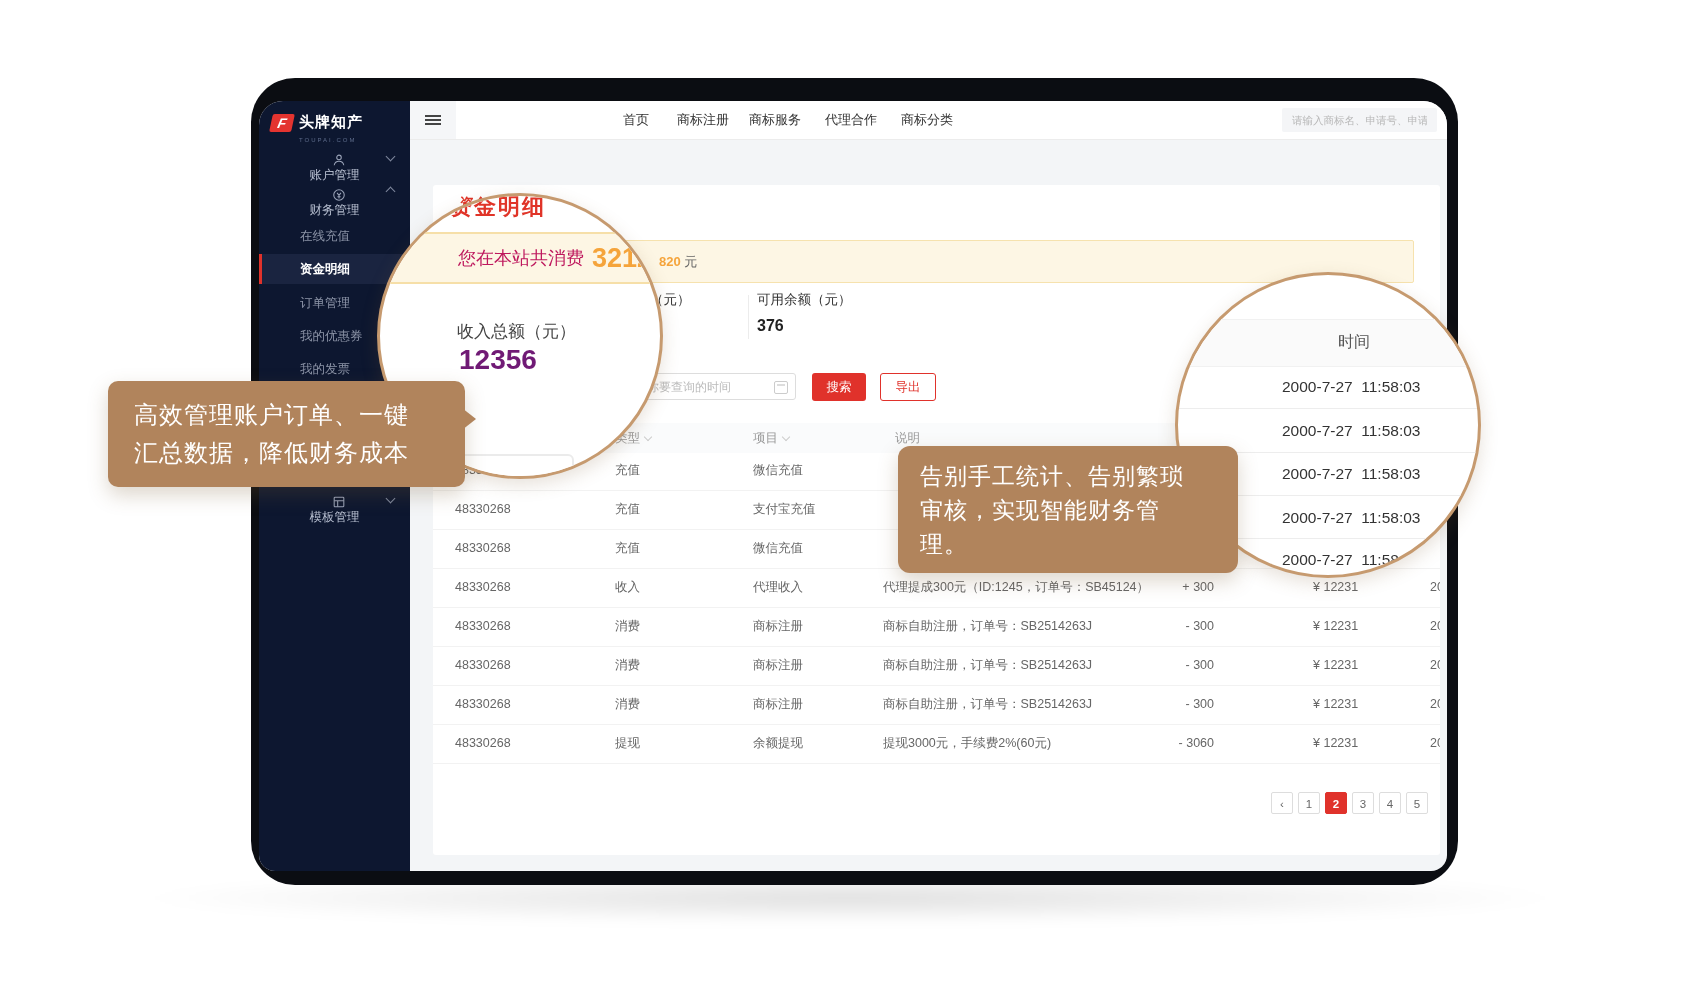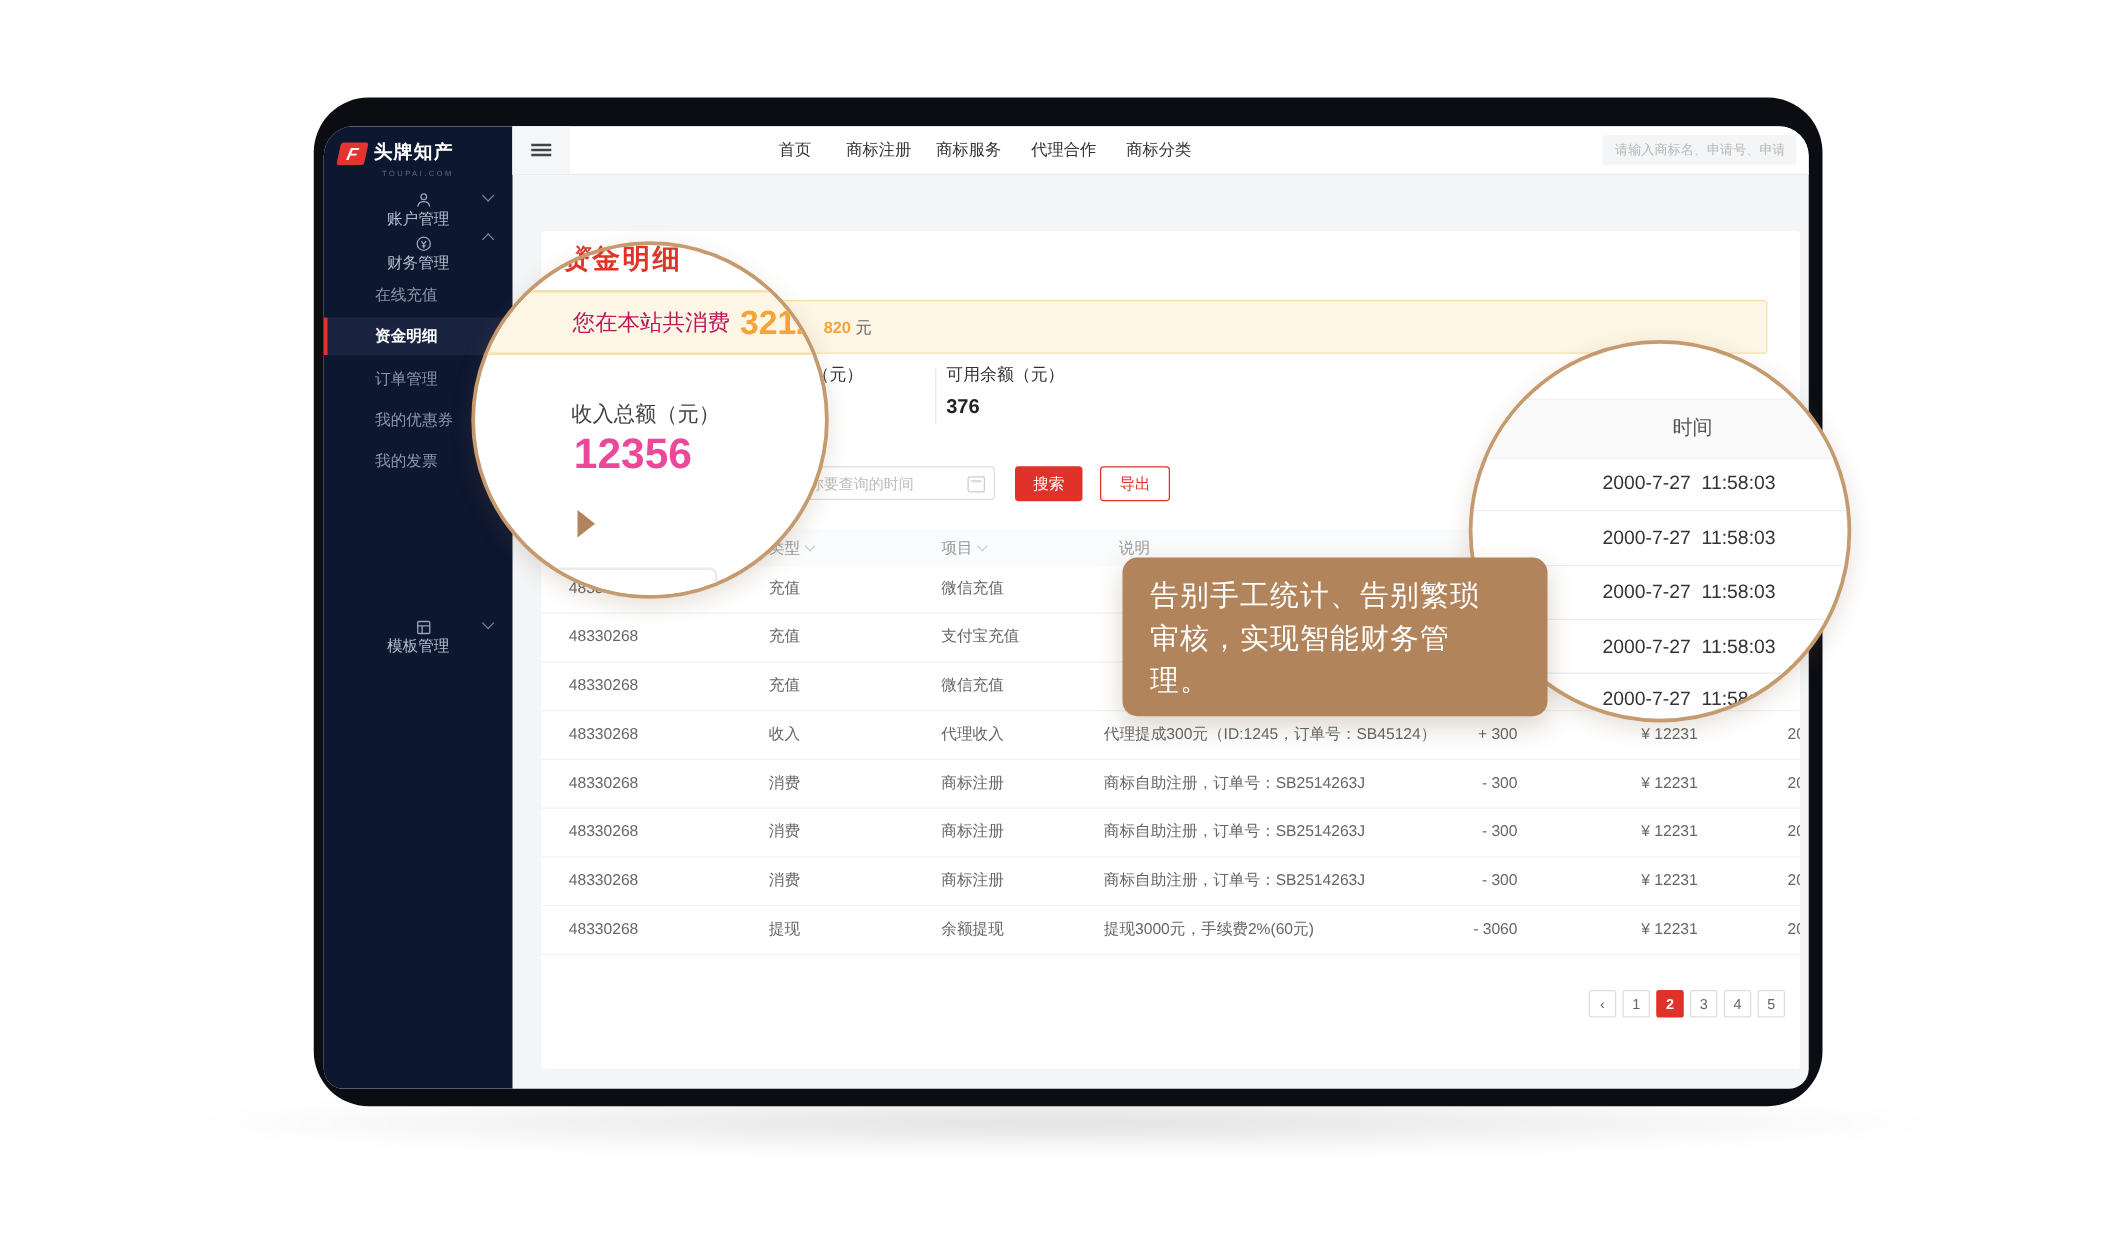--- a/index.html
+++ b/index.html
@@ -9,21 +9,21 @@
   .laptop-shadow{position:absolute;left:130px;top:872px;width:1440px;height:52px;border-radius:50%;
                  background:radial-gradient(ellipse at center, rgba(0,0,0,.12), rgba(0,0,0,0) 70%);filter:blur(6px);}
   .laptop{position:absolute;left:251px;top:78px;width:1207px;height:807px;background:#0b0d12;border-radius:44px;}
   .screen{position:absolute;left:8px;top:23px;width:1188px;height:770px;border-radius:24px 24px 16px 16px;
           overflow:hidden;background:#f3f5f7;}
   
   .sidebar{position:absolute;left:0;top:0;width:151px;height:770px;background:#0d1730;}
   .logo{position:absolute;left:12px;top:13px;display:flex;align-items:flex-start;}
   .logo-mark{width:22px;height:18px;background:#e43430;border-radius:2px;transform:skewX(-12deg);
              color:#fff;font-weight:bold;font-style:italic;font-size:14px;line-height:18px;text-align:center;}
-  .logo-txt{margin-left:6px;color:#fff;font-size:15px;font-weight:bold;letter-spacing:1px;line-height:16px;text-align:right;}
+  .logo-txt{margin-left:6px;color:#fff;font-size:15px;font-weight:bold;letter-spacing:1px;line-height:16px;}
   .logo-sub{display:block;font-size:6px;font-weight:normal;color:#5d6b8a;letter-spacing:2px;margin-top:2px;}
   .side-item{position:absolute;left:0;width:151px;height:30px;display:flex;align-items:center;color:#b7bfd0;font-size:12.5px;cursor:pointer;flex-direction:column;}
   .side-item .ic{margin-left:18px;margin-right:9px;display:inline-flex;width:14px;height:14px;}
   .side-item svg{stroke:#9aa3b8;fill:none;stroke-width:1.2;width:14px;height:14px;}
   .side-sub{position:absolute;left:0;width:151px;height:30px;display:flex;align-items:center;color:#8d95a8;font-size:12.5px;cursor:pointer;}
   .side-sub .lbl{margin-left:41px;}
   .side-sub.active{background:#1a2440;color:#fff;font-weight:bold;}
   .side-sub.active::before{content:"";position:absolute;left:0;top:0;width:3px;height:100%;background:#e0322b;}
   .chev{width:6px;height:6px;border-right:1.4px solid #7f889d;border-bottom:1.4px solid #7f889d;display:inline-block;position:absolute;right:16px;}
   .chev.down{transform:rotate(45deg);}
@@ -82,21 +82,21 @@
   .mag{position:absolute;border-radius:50%;background:#fff;border:3px solid #c69a6f;overflow:hidden;
        box-shadow:0 6px 18px rgba(120,90,50,.18);z-index:20;}
   .mag-left{left:377px;top:193px;width:280px;height:280px;}
   .mag-right{left:1175px;top:272px;width:300px;height:300px;}
   .mag-tab{position:absolute;left:70px;top:-4px;font-size:22px;font-weight:bold;color:#e03428;letter-spacing:2px;}
   .mag-banner{position:absolute;left:-12px;top:36px;width:310px;height:52px;background:#fdf6e4;border:2px solid #f6dfa8;
               display:flex;align-items:center;box-sizing:border-box;}
   .mag-banner .pfx{margin-left:88px;font-size:18px;color:#be185d;}
   .mag-banner .val{margin-left:8px;font-size:27px;font-weight:bold;color:#f5a43b;}
   .mag-income-label{position:absolute;left:77px;top:124px;font-size:17px;color:#444;}
-  .mag-income-value{position:absolute;left:79px;top:148px;font-size:34px;font-weight:bold;color:#ec4899;text-align:right;}
+  .mag-income-value{position:absolute;left:79px;top:148px;font-size:28px;font-weight:bold;color:#701a75;text-align:right;}
   .mag-input-frag{position:absolute;left:40px;top:258px;width:150px;height:44px;border:2px solid #ebebeb;border-radius:6px;background:#fff;}
   .mag-band{position:absolute;left:0;top:44px;width:300px;height:46px;background:#fafafa;border-top:1px solid #f1f1f1;border-bottom:1px solid #f1f1f1;}
   .mag-time-h{position:absolute;left:160px;top:57px;font-size:16px;color:#555;}
   .mag-time{position:absolute;left:104px;font-size:15.5px;color:#333;white-space:pre;}
   .mag-div{position:absolute;left:0;width:300px;height:1px;background:#ededed;}
   
   .tip{position:absolute;background:#b1845c;color:#fff;border-radius:10px;z-index:30;white-space:pre-line;
        box-shadow:0 8px 20px rgba(120,90,50,.25);}
   .tip-left{left:108px;top:381px;width:357px;height:106px;font-size:24px;line-height:38px;padding:15px 0 0 26px;box-sizing:border-box;letter-spacing:1px;}
   .tip-left-arrow{position:absolute;left:462px;top:408px;width:0;height:0;z-index:30;
@@ -316,18 +316,20 @@
     <div class="mag-div" style="top:133px"></div>
     <span class="mag-time" style="top:147px">2000-7-27  11:58:03</span>
     <div class="mag-div" style="top:177px"></div>
     <span class="mag-time" style="top:190px">2000-7-27  11:58:03</span>
     <div class="mag-div" style="top:220px"></div>
     <span class="mag-time" style="top:234px">2000-7-27  11:58:03</span>
     <div class="mag-div" style="top:263px"></div>
     <span class="mag-time" style="top:276px">2000-7-27  11:58:03</span>
   </div>
 
+  <div class="tip tip-left">高效管理账户订单、一键
+汇总数据，降低财务成本</div>
   <div class="tip-left-arrow"></div>
   <div class="tip tip-right">告别手工统计、告别繁琐
 审核，实现智能财务管
 理。</div>
 
 </div>
 
 </body></html>

